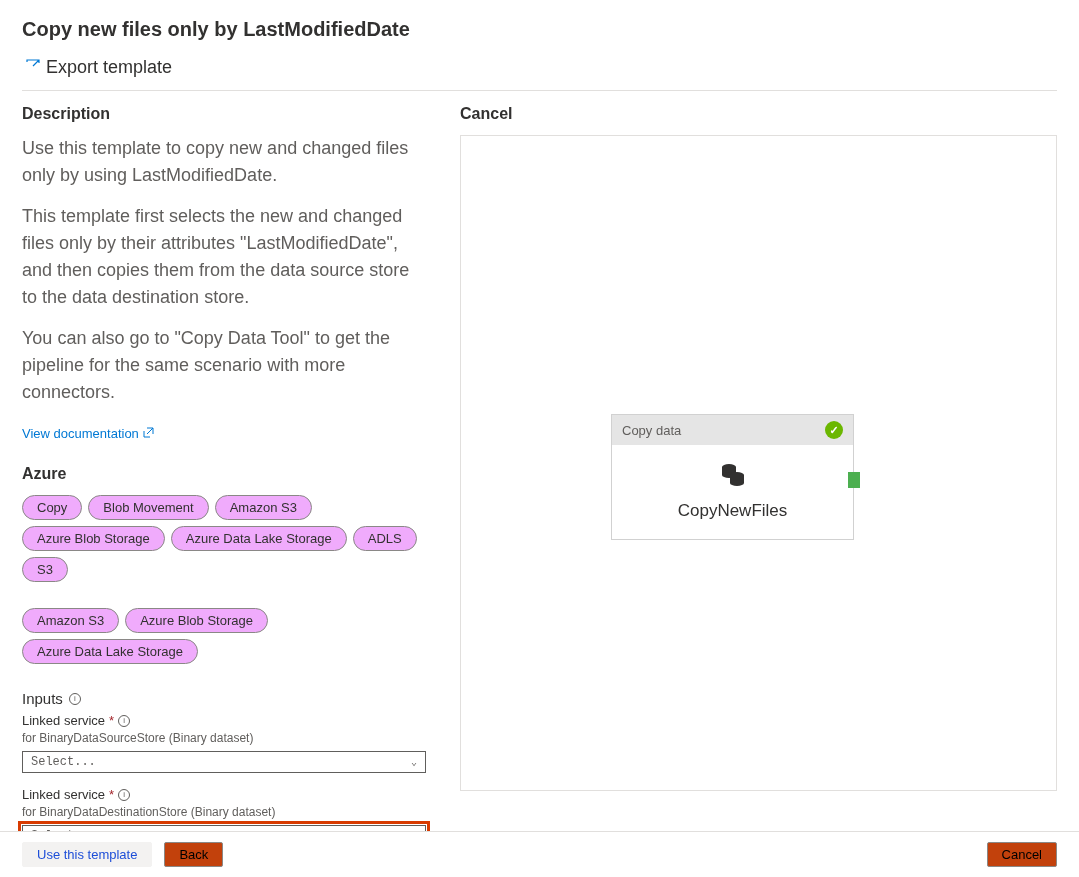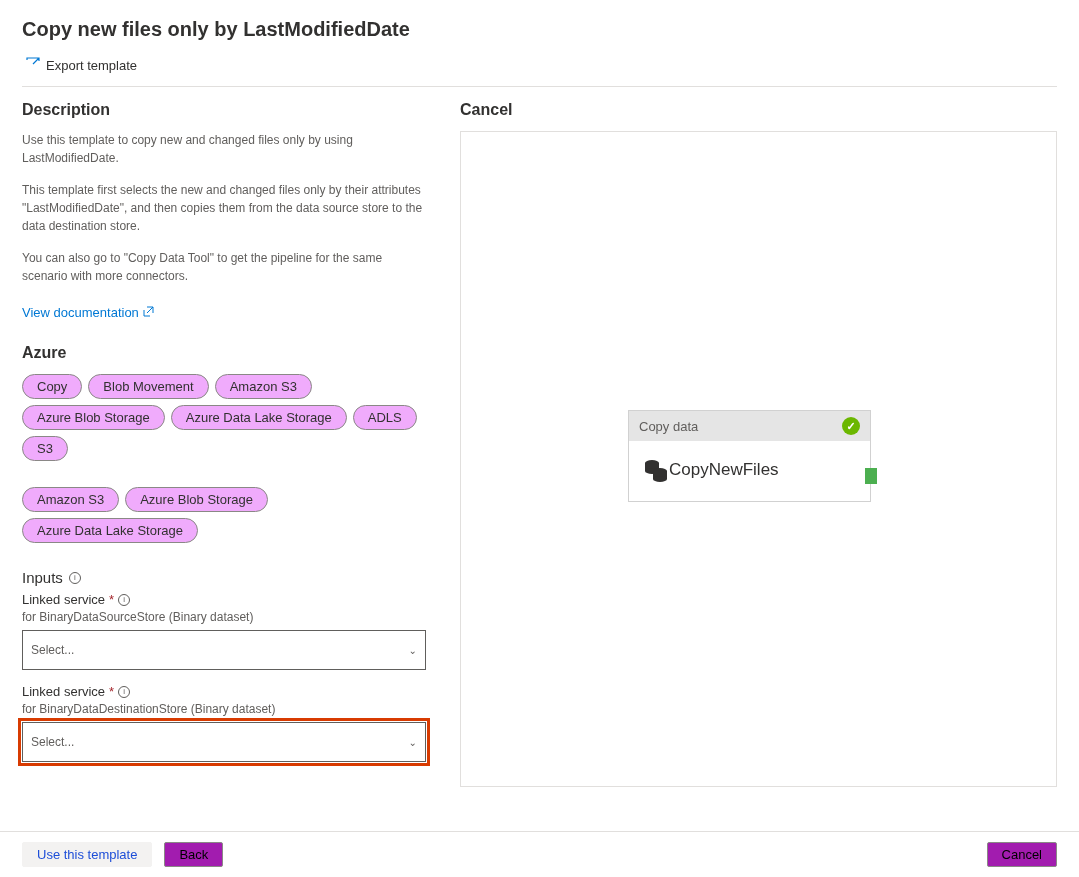--- a/index.html
+++ b/index.html
@@ -21,21 +21,21 @@
       color: #323130;
     }
     .export-row {
       padding: 6px 26px 12px 26px;
     }
     .export-link {
       display: inline-flex;
       align-items: center;
       gap: 6px;
       color: #323130;
-      font-size: 13px;
+      font-size: 18px;
       cursor: pointer;
     }
     .export-link .icon {
       color: #0078d4;
     }
     .divider {
       border-top: 1px solid #e1dfdd;
       margin: 0 22px;
     }
     .content {
@@ -50,21 +50,21 @@
     .right-col {
       flex: 1;
     }
     .section-title {
       font-size: 16px;
       font-weight: 600;
       margin-bottom: 12px;
       color: #323130;
     }
     .desc-body p {
-      font-size: 12px;
+      font-size: 18px;
       color: #605e5c;
       line-height: 1.5;
       margin-bottom: 14px;
     }
     .doc-link {
       color: #0078d4;
       font-size: 13px;
       display: inline-flex;
       align-items: flex-start;
       gap: 4px;
@@ -120,70 +120,72 @@
     .req {
       color: #a4262c;
     }
     .input-sub {
       font-size: 12px;
       color: #605e5c;
       margin: 3px 0 6px 0;
     }
     .select-box {
       width: 404px;
-      height: 40px;
+      height: 22px;
       border: 1px solid #605e5c;
       background: #fff;
       padding: 0 8px;
       font-size: 12px;
       color: #605e5c;
       display: flex;
       align-items: center;
       justify-content: space-between;
       cursor: pointer;
+      font-family: Liberation Mono, monospace;
     }
     .select-highlight {
       outline: 3px solid #d83b01;
       outline-offset: 1px;
     }
     .chev {
       font-size: 10px;
       color: #605e5c;
     }
     .preview-box {
       border: 1px solid #e1dfdd;
       height: 656px;
       margin-top: 4px;
       position: relative;
       background: #fff;
     }
     .activity-card {
       position: absolute;
-      left: 167px;
+      left: 150px;
       top: 278px;
       width: 243px;
       border: 1px solid #d1d1d1;
       background: #fff;
     }
     .activity-header {
       background: #e5e5e5;
       padding: 6px 10px;
       display: flex;
       align-items: center;
       justify-content: space-between;
       font-size: 13px;
       color: #605e5c;
     }
     .activity-body {
       padding: 16px 14px 18px 14px;
       display: flex;
       align-items: center;
-      gap: 0;
+      gap: 14px;
       font-size: 17px;
       color: #323130;
+      flex-direction: column;
     }
     .connector-handle {
       position: absolute;
       right: -7px;
       top: 57px;
       width: 12px;
       height: 16px;
       background: #4caf50;
     }
     .success-circle {
@@ -210,21 +212,21 @@
       justify-content: space-between;
       background: #fff;
     }
     .footer-left {
       display: flex;
       gap: 12px;
     }
     .btn {
       padding: 4px 14px;
       border: 1px solid #8a8886;
-      background: #a21caf;
+      background: #c2410c;
       font-size: 13px;
       cursor: pointer;
       border-radius: 2px;
     }
     .btn-disabled {
       background: #f3f2f1;
       color: #1d4ed8;
       border: 1px solid #f3f2f1;
       cursor: not-allowed;
     }

